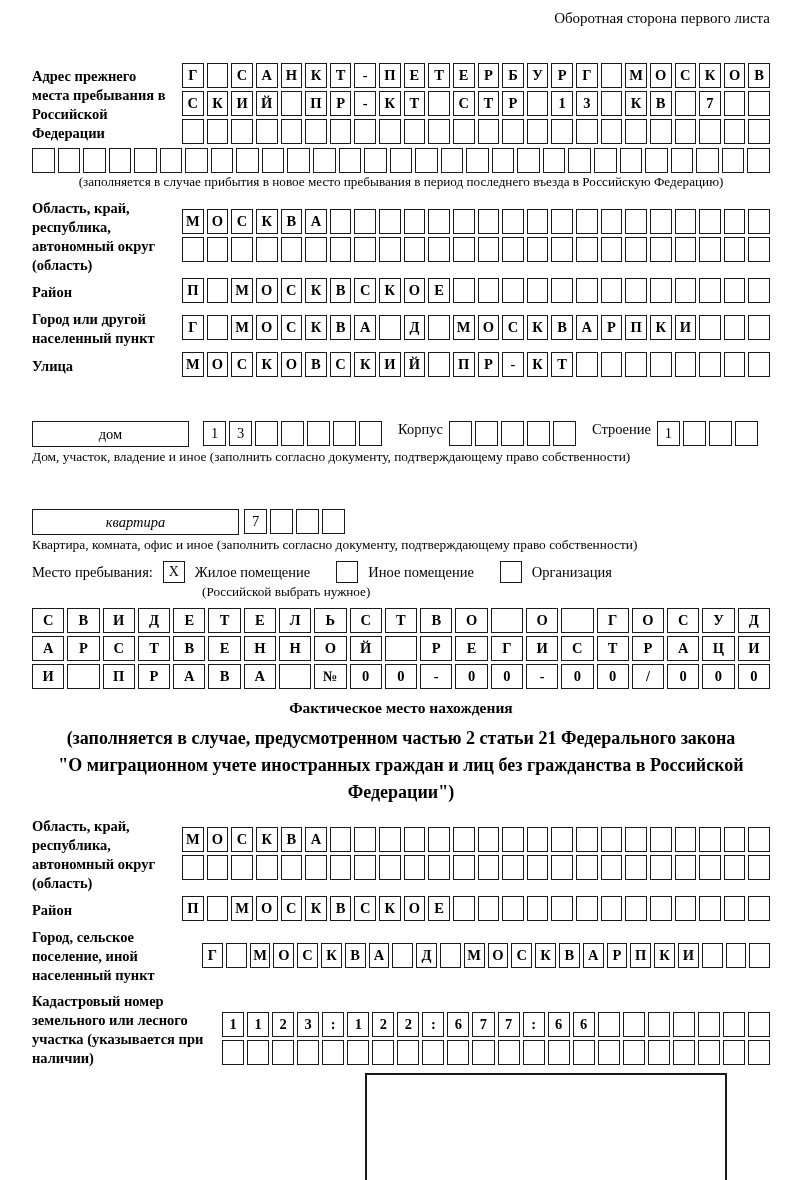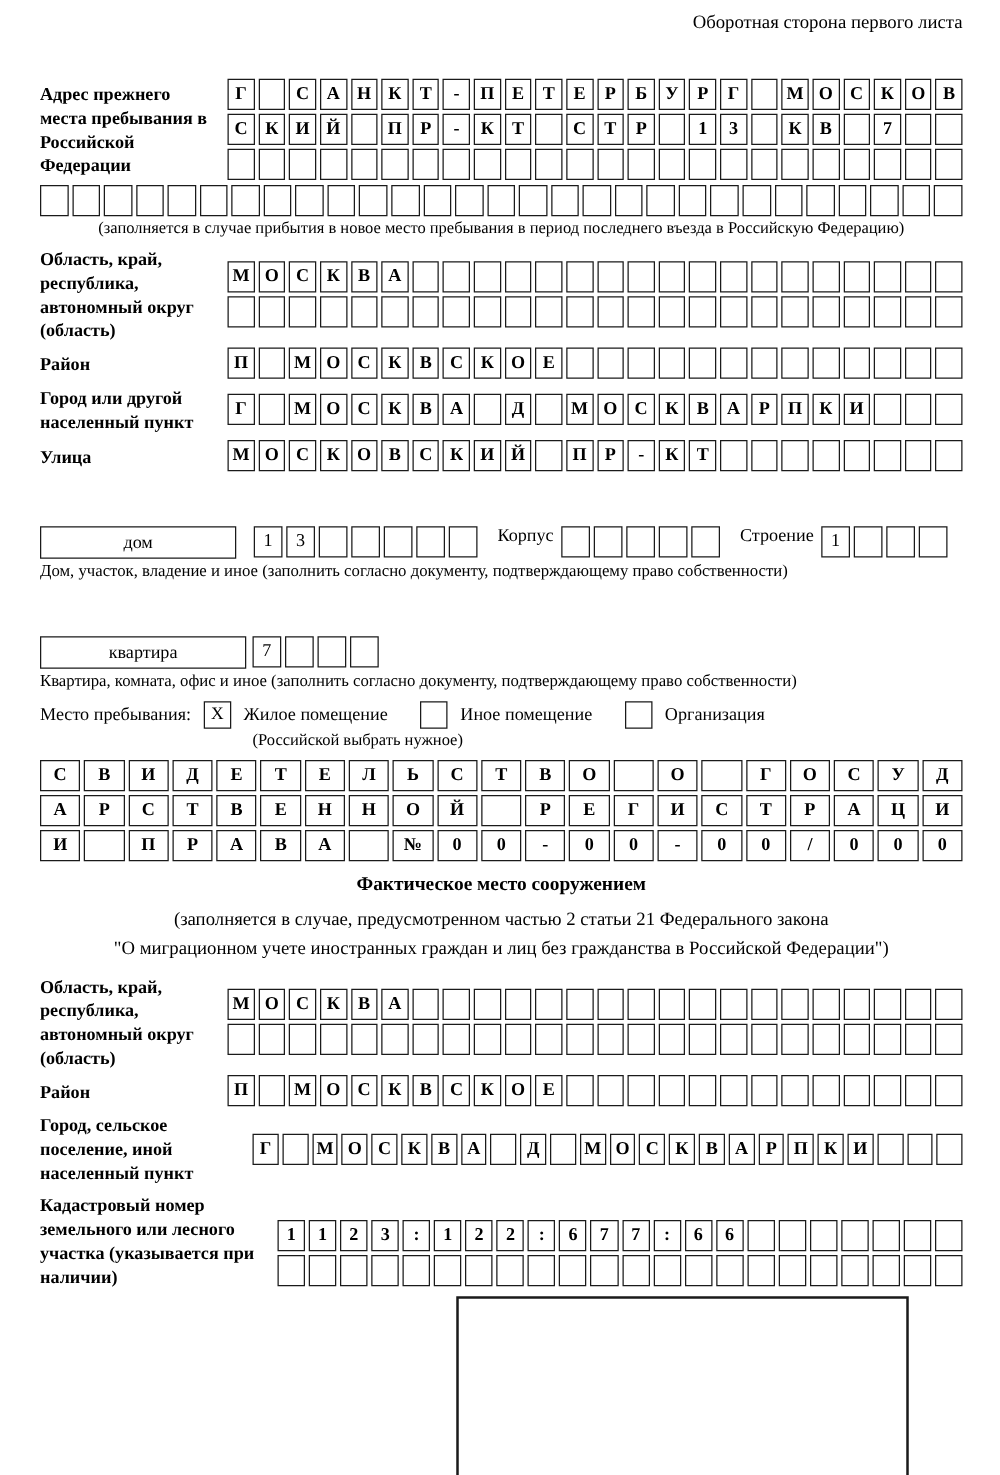--- a/index.html
+++ b/index.html
@@ -34,35 +34,35 @@
   .note { font-size: 13.2px; text-align: center; margin: 1px 0 6px; }
   .note-left { font-size: 13.4px; margin: 2px 0 8px; }
   .sec-title { font-size: 15.5px; font-weight: bold; text-align: center; margin: 4px 0 9px; }
 
   .inline-row { display: flex; align-items: flex-start; margin-bottom: 2px; margin-top: 44px; }
   .named-box {
     border: 1.5px solid #1a1a1a; height: 26px; flex: none;
     display: flex; align-items: center; justify-content: center; font-size: 14.5px;
   }
   .box-dom { width: 157px; margin-right: 14px; }
-  .box-kv  { width: 165px; margin-right: 5px; }
+  .box-kv  { width: 207px; margin-right: 5px; font-style: italic; }
   .seg-label { font-size: 14.5px; margin: 0 6px 0 16px; }
 
   .stay-row { display: flex; align-items: center; font-size: 14.5px; margin-top: 6px; }
   .checkbox {
     width: 22px; height: 22px; border: 1.5px solid #1a1a1a; flex: none;
     display: flex; align-items: center; justify-content: center; font-size: 14px;
   }
   .stay-row .lbl { margin: 0 26px 0 10px; }
   .stay-note { font-size: 13.2px; margin: 1px 0 8px 170px; }
 
   .doc-block { margin-bottom: 2px; }
 
   .fact-title { font-size: 15.5px; font-weight: bold; text-align: center; margin: 10px 0 8px; }
-  .fact-note { font-size: 15px; text-align: center; line-height: 1.5; margin-bottom: 8px; }
+  .fact-note { font-size: 18px; text-align: center; line-height: 1.5; margin-bottom: 8px; font-weight: bold; }
 
   .cad-rows { margin-top: 21px; }
 
   .stamp-box { width: 362px; height: 174px; border: 2px solid #1a1a1a; margin: 6px 0 0 333px; }
   .stamp-caption {
     width: 440px; margin: 7px 0 0 296px; text-align: center;
     font-size: 13.5px; line-height: 1.5;
   }
 </style>
 </head>
@@ -461,21 +461,21 @@
           <div class="cell">0</div>
           <div class="cell">0</div>
           <div class="cell">/</div>
           <div class="cell">0</div>
           <div class="cell">0</div>
           <div class="cell">0</div>
         </div>
     </div>
   </div>
 
-  <div class="fact-title">Фактическое место сооружением</div>
+  <div class="fact-title">Фактическое место нахождения</div>
   <div class="fact-note">
     <div>(заполняется в случае, предусмотренном частью 2 статьи 21 Федерального закона</div>
     <div>"О миграционном учете иностранных граждан и лиц без гражданства в Российской Федерации")</div>
   </div>
 
   <div class="frow">
     <div class="flabel w150">Область, край, республика, автономный округ (область)</div>
     <div class="rows">
       <div class="cellrow">
           <div class="cell">М</div>

